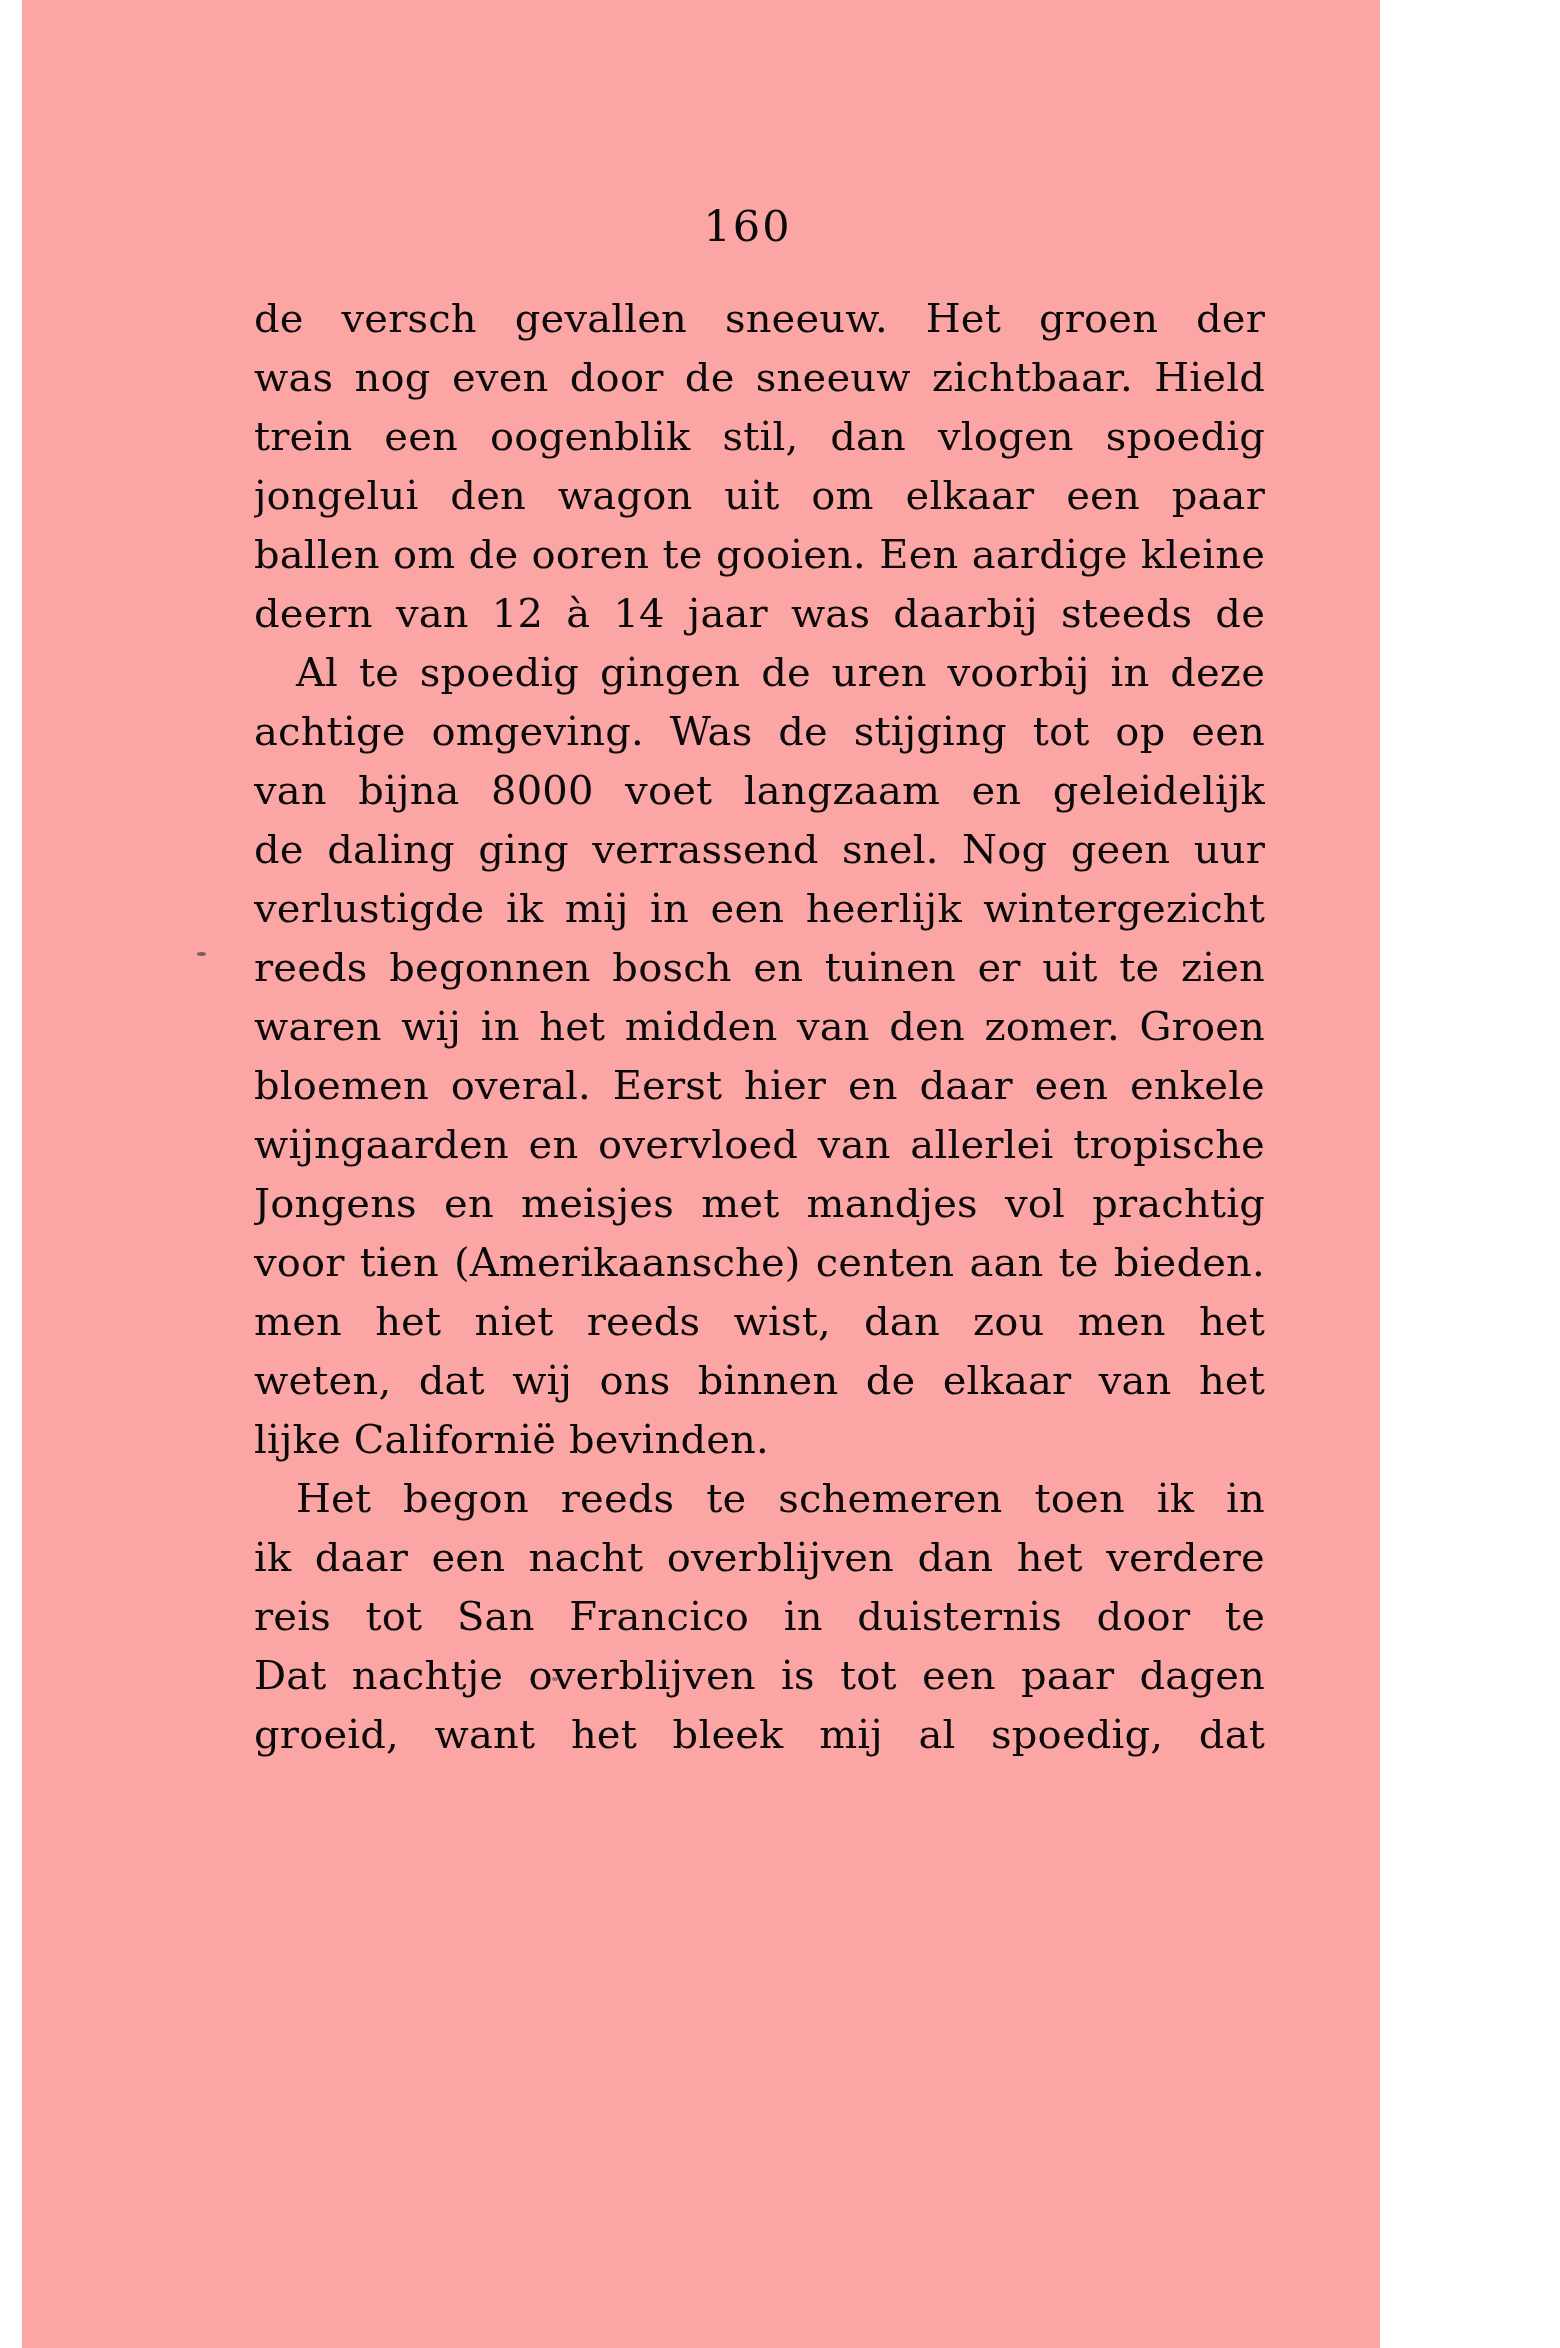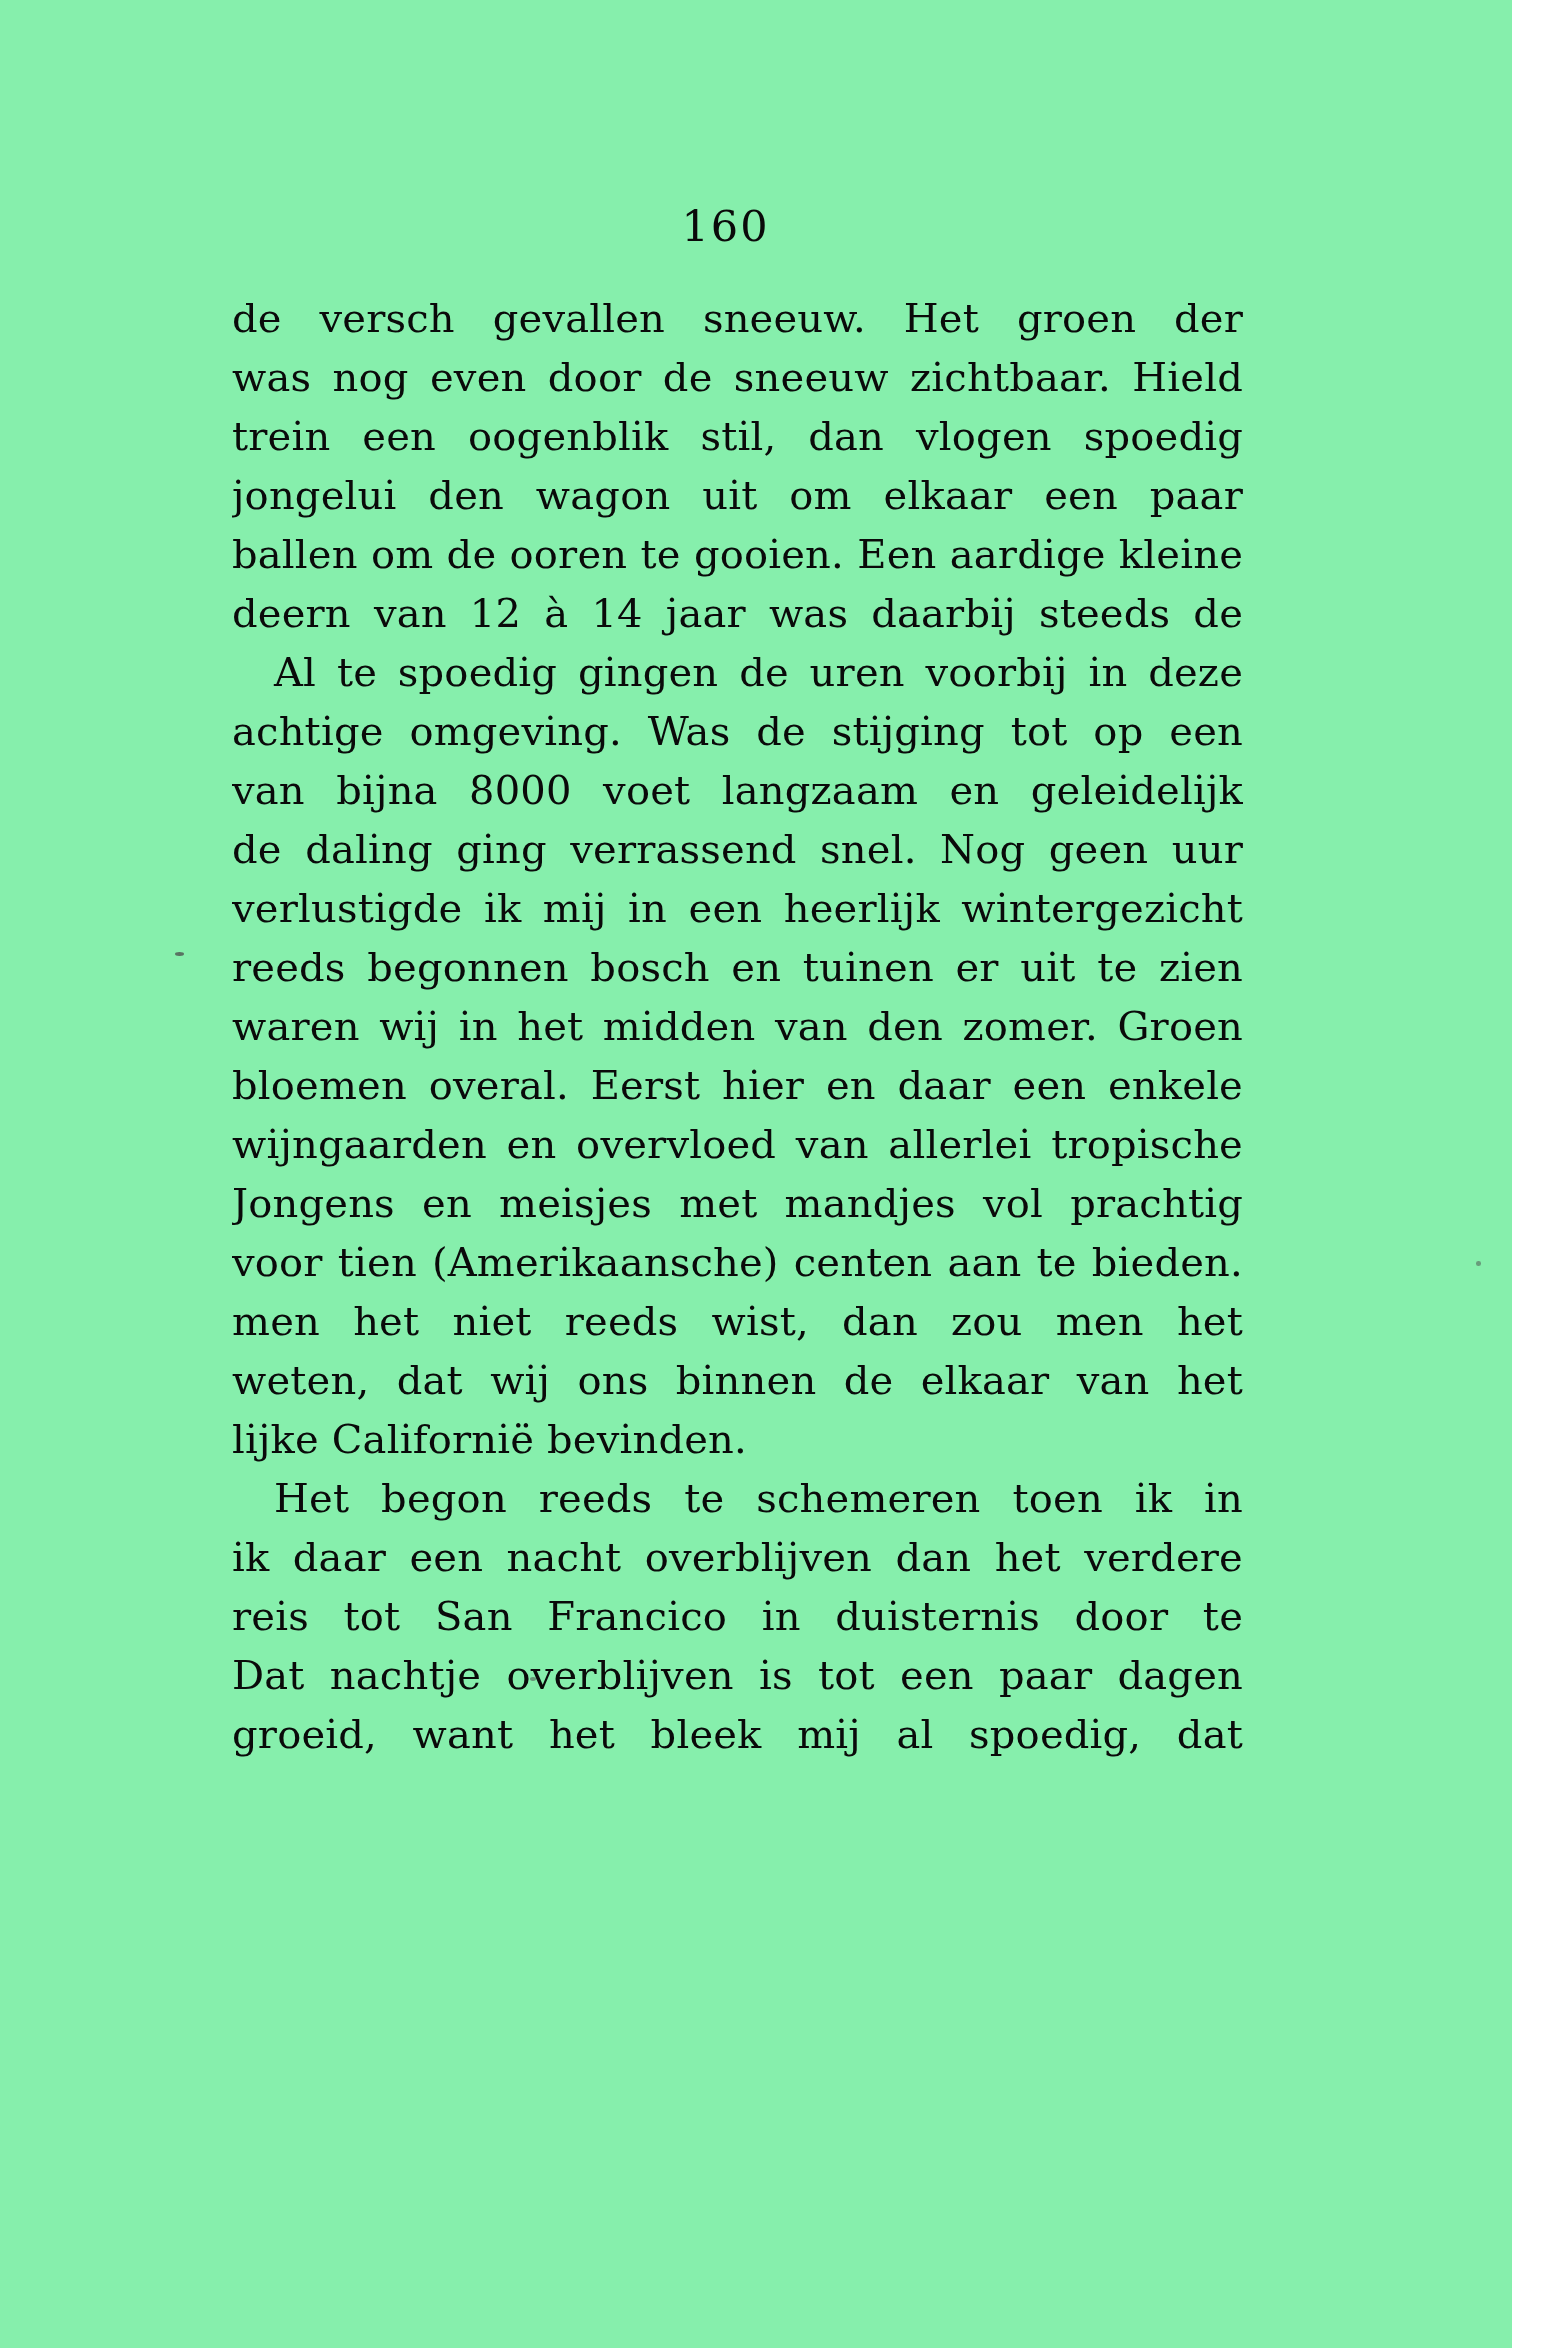--- a/index.html
+++ b/index.html
@@ -2,26 +2,27 @@
 <html style="font-size:15px"><head>
 <meta charset="utf-8">
 <style>
   html, body {
     margin: 0;
     padding: 0;
     background: #ffffff;
   }
   .sheet {
     position: relative;
-    width: 1512px;
+    width: 1358px;
     height: 2349px;
-    background: #86efac;
+    background: #fca5a5;
     color: #0a0a0a;
     font-family: "DejaVu Serif", "Liberation Serif", serif;
     overflow: hidden;
+    margin-left: 22px;
   }
   .page-number {
     position: absolute;
     top: 205px;
     left: 220px;
     width: 1011px;
     text-align: center;
     font-size: 43px;
     line-height: 43px;
     letter-spacing: 1.9px;

